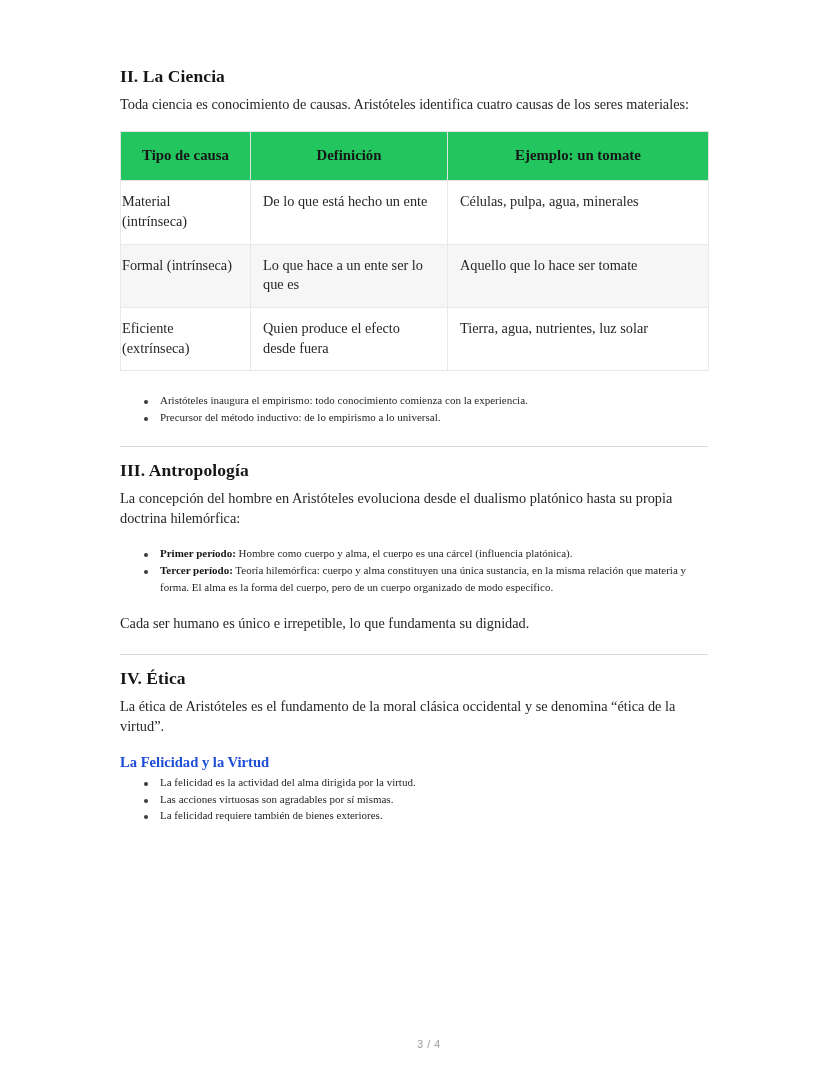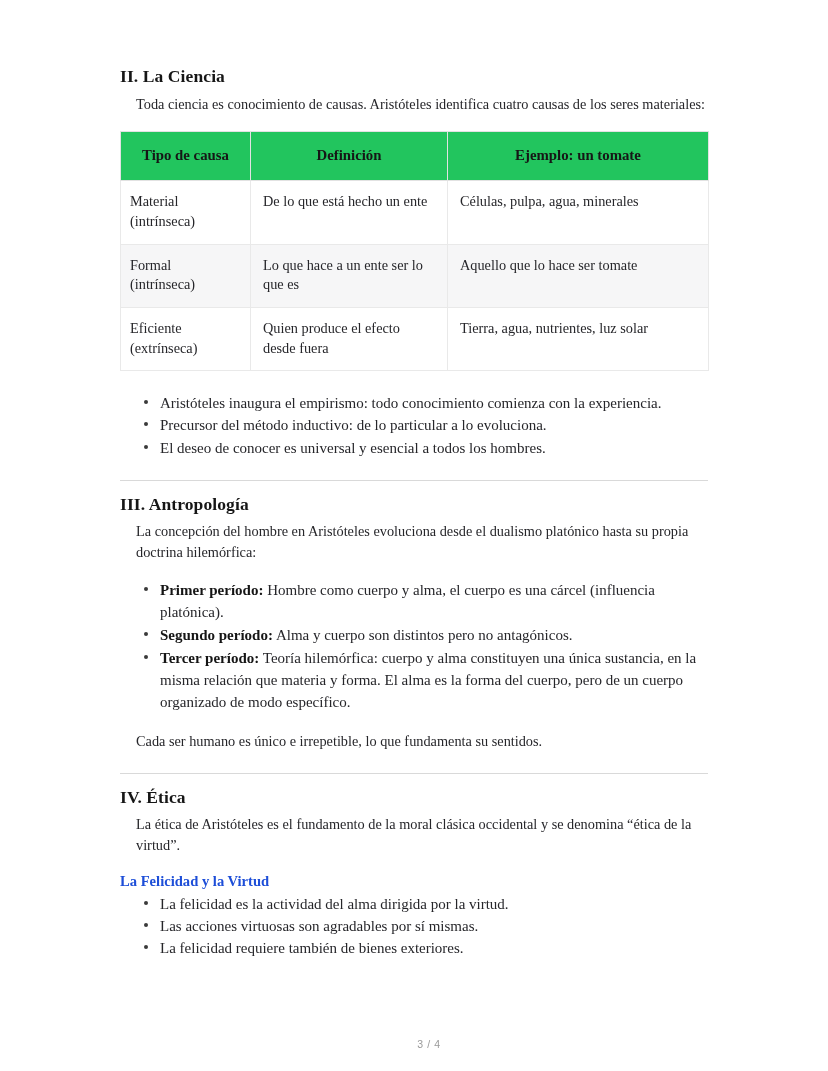--- a/index.html
+++ b/index.html
@@ -47,21 +47,21 @@
     font-size: 14.6px;
     font-weight: bold;
     margin: 0 0 2px 0;
     color: #1d4ed8;
     line-height: 1.3;
   }
 
   p.para {
     font-size: 14.3px;
     line-height: 1.42;
-    margin: 0 0 0 16px;
+    margin: 0 0 0 0;
     color: #26262a;
   }
 
   .block-gap-sm { height: 13px; }
   .block-gap-md { height: 17px; }
   .block-gap-lg { height: 21px; }
 
   
   hr.rule {
     border: 0;
@@ -100,32 +100,32 @@
     line-height: 1.38;
     color: #26262a;
   }
   table.causas tbody tr:nth-child(even) td {
     background: #f6f6f7;
   }
   table.causas tbody tr:nth-child(odd) td {
     background: #ffffff;
   }
   table.causas td.first-col {
-    padding-left: 9px;
+    padding-left: 1px;
   }
 
   
   ul.bullets {
     margin: 0;
     padding-left: 40px;
     list-style: none;
   }
   ul.bullets > li {
     position: relative;
-    font-size: 15px;
+    font-size: 11px;
     line-height: 1.47;
     color: #26262a;
     margin: 0 0 1px 0;
     padding-left: 0;
   }
   ul.bullets > li::before {
     content: "";
     position: absolute;
     left: -16px;
     top: 8px;
@@ -196,44 +196,42 @@
             <td>Quien produce el efecto desde fuera</td>
             <td>Tierra, agua, nutrientes, luz solar</td>
           </tr>
         </tbody>
       </table>
 
       <div class="block-gap-lg"></div>
 
       <ul class="bullets tight">
         <li>Aristóteles inaugura el empirismo: todo conocimiento comienza con la experiencia.</li>
-        <li>Precursor del método inductivo: de lo particular a lo evoluciona.</li>
-        <li>El deseo de conocer es universal y esencial a todos los hombres.</li>
+        <li>Precursor del método inductivo: de lo empirismo a lo universal.</li>
       </ul>
     </section>
 
     <div class="block-gap-lg"></div>
     <hr class="rule">
     <div class="block-gap-sm"></div>
 
     <section>
       <h2 class="section-title">III. Antropología</h2>
       <p class="para">La concepción del hombre en Aristóteles evoluciona desde el dualismo platónico hasta su propia doctrina hilemórfica:</p>
 
       <div class="block-gap-md"></div>
 
       <ul class="bullets">
         <li><span class="lead">Primer período:</span><span> Hombre como cuerpo y alma, el cuerpo es una cárcel (influencia platónica).</span></li>
-        <li><span class="lead">Segundo período:</span><span> Alma y cuerpo son distintos pero no antagónicos.</span></li>
         <li><span class="lead">Tercer período:</span><span> Teoría hilemórfica: cuerpo y alma constituyen una única sustancia, en la misma relación que materia y forma. El alma es la forma del cuerpo, pero de un cuerpo organizado de modo específico.</span></li>
       </ul>
 
       <div class="block-gap-md"></div>
 
-      <p class="para">Cada ser humano es único e irrepetible, lo que fundamenta su sentidos.</p>
+      <p class="para">Cada ser humano es único e irrepetible, lo que fundamenta su dignidad.</p>
     </section>
 
     <div class="block-gap-lg"></div>
     <hr class="rule">
     <div class="block-gap-sm"></div>
 
     <section>
       <h2 class="section-title">IV. Ética</h2>
       <p class="para">La ética de Aristóteles es el fundamento de la moral clásica occidental y se denomina “ética de la virtud”.</p>
 

